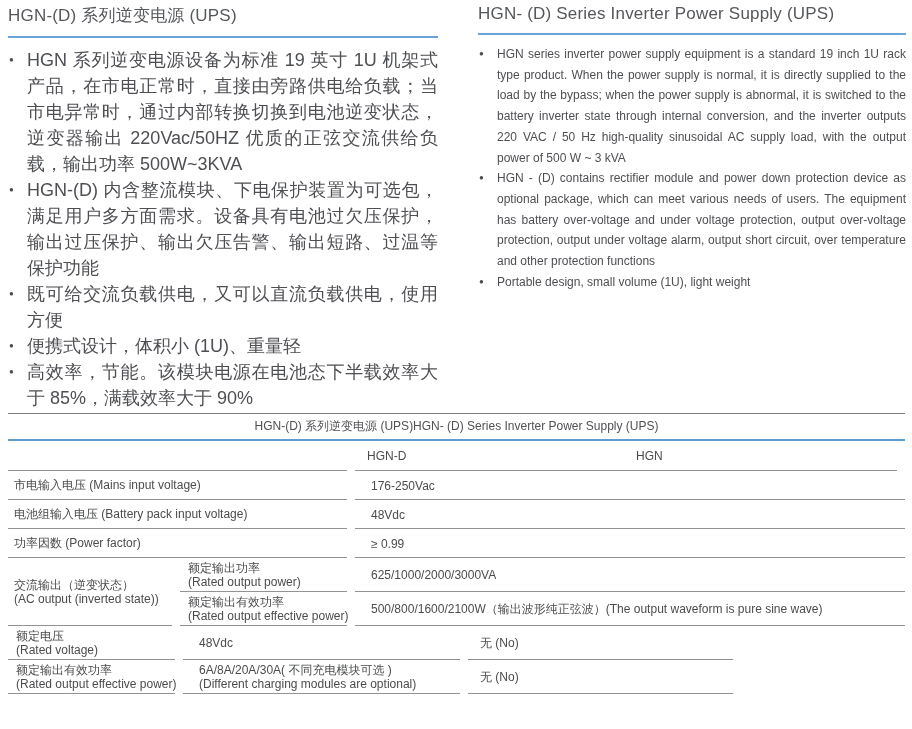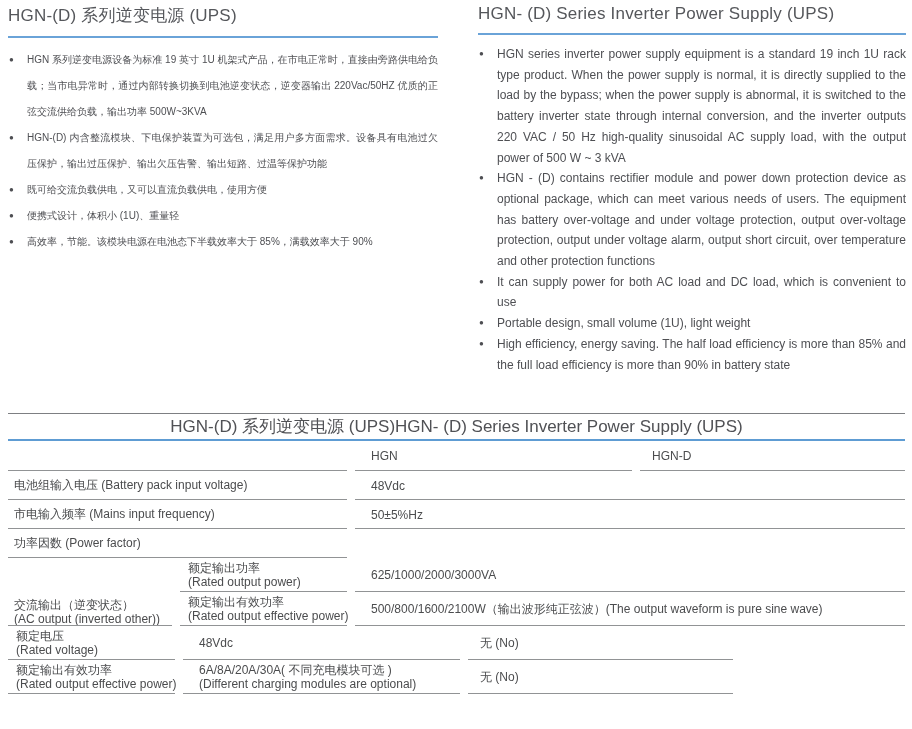--- a/index.html
+++ b/index.html
@@ -18,21 +18,21 @@
   .col { flex: 1 1 0; }
   .col-left  { max-width: 432px; }
   .col-right { max-width: 428px; }
   .sec-title {
     font-size: 17px; font-weight: 400; color: #55575b;
     letter-spacing: 0.2px;
     padding-bottom: 9px;
     border-bottom: 2px solid #6aa3d8;
   }
   ul.bullets { list-style: none; margin-top: 9px; }
-  .col-left  ul.bullets li { font-size: 10px; line-height: 26px; }
+  .col-left  ul.bullets li { font-size: 18px; line-height: 26px; }
   .col-right ul.bullets li { font-size: 12px; line-height: 20.7px; }
   ul.bullets li {
     position: relative; padding-left: 19px;
     text-align: justify; color: #4e4f53;
   }
   ul.bullets li::before {
     content: "●"; position: absolute; left: 1px; top: 0;
     font-size: 8px; color: #4e4f53;
   }
   .col-left  ul.bullets li::before { line-height: 26px; }
@@ -41,41 +41,41 @@
   
   .spec-table {
     position: absolute; left: 8px; top: 413px;
     width: 897px;
     border-top: 1px solid #7d7f82;
     font-size: 12px; color: #4b4c4e;
   }
   .t-title-row {
     height: 27px; display: flex; align-items: center; justify-content: center;
     border-bottom: 2px solid #5e9cd3;
-    font-size: 17px; color: #505155;
+    font-size: 12px; color: #505155;
   }
   .t-row, .t-subrow { display: flex; }
   .cell { position: relative; display: flex; flex-direction: column; justify-content: center; }
   .cell::after {
     content: ""; position: absolute; left: 0; right: 8px; bottom: 0;
     height: 1px; background: #919395;
   }
   .cell.no-gap::after { right: 0; }
   .c-b  { width: 175px; padding-left: 8px; }
   .c-c  { width: 285px; padding-left: 16px; }
   .c-d  { width: 265px; padding-left: 12px; }
   .c-ab { width: 347px; padding-left: 6px; }
   .c-cd { width: 550px; padding-left: 16px; }
   .r-colhead .cell { height: 30px; }
   .r-simple  .cell { height: 29px; }
   .t-subrow  .cell { height: 34px; }
   .t-group { display: flex; }
   .t-group .g-label {
     width: 172px; padding-left: 6px;
-    display: flex; flex-direction: column; justify-content: flex-end;
+    display: flex; flex-direction: column; justify-content: center;
     position: relative;
   }
   .t-group .g-label::after {
     content: ""; position: absolute; left: 0; right: 8px; bottom: 0;
     height: 1px; background: #919395;
   }
   .t-group .g-sub { display: flex; flex-direction: column; }
   .two-line { line-height: 14px; }
 </style>
 </head>
@@ -92,55 +92,54 @@
         <li>既可给交流负载供电，又可以直流负载供电，使用方便</li>
         <li>便携式设计，体积小 (1U)、重量轻</li>
         <li>高效率，节能。该模块电源在电池态下半载效率大于 85%，满载效率大于 90%</li>
       </ul>
     </div>
     <div class="col col-right">
       <h1 class="sec-title">HGN- (D) Series Inverter Power Supply (UPS)</h1>
       <ul class="bullets">
         <li>HGN series inverter power supply equipment is a standard 19 inch 1U rack type product. When the power supply is normal, it is directly supplied to the load by the bypass; when the power supply is abnormal, it is switched to the battery inverter state through internal conversion, and the inverter outputs 220 VAC / 50 Hz high-quality sinusoidal AC supply load, with the output power of 500 W ~ 3 kVA</li>
         <li>HGN - (D) contains rectifier module and power down protection device as optional package, which can meet various needs of users. The equipment has battery over-voltage and under voltage protection, output over-voltage protection, output under voltage alarm, output short circuit, over temperature and other protection functions</li>
-        <li>It can supply power for both AC load and DC load, which is convenient to use</li>
         <li>Portable design, small volume (1U), light weight</li>
-        <li>High efficiency, energy saving. The half load efficiency is more than 85% and the full load efficiency is more than 90% in battery state</li>
       </ul>
     </div>
   </div>
 
   <div class="spec-table">
 
     <div class="t-title-row">
       <span>HGN-(D) 系列逆变电源 (UPS)HGN- (D) Series Inverter Power Supply (UPS)</span>
     </div>
 
     <div class="t-row r-colhead">
       <div class="cell c-ab"></div>
+      <div class="cell c-d no-gap">HGN-D</div>
       <div class="cell c-c">HGN</div>
-      <div class="cell c-d no-gap">HGN-D</div>
     </div>
 
+    <div class="t-row r-simple">
+      <div class="cell c-ab">市电输入电压 (Mains input voltage)</div>
+      <div class="cell c-cd no-gap">176-250Vac</div>
+    </div>
     <div class="t-row r-simple">
       <div class="cell c-ab">电池组输入电压 (Battery pack input voltage)</div>
       <div class="cell c-cd no-gap">48Vdc</div>
     </div>
     <div class="t-row r-simple">
-      <div class="cell c-ab">市电输入频率 (Mains input frequency)</div>
-      <div class="cell c-cd no-gap">50±5%Hz</div>
-    </div>
-    <div class="t-row r-simple">
       <div class="cell c-ab">功率因数 (Power factor)</div>
+      <div class="cell c-cd no-gap">≥ 0.99</div>
     </div>
 
     <div class="t-group">
       <div class="g-label two-line">
         <div>交流输出（逆变状态）</div>
-        <div>(AC output (inverted other))</div>
+        <div>(AC output (inverted state))</div>
       </div>
       <div class="g-sub">
         <div class="t-subrow">
           <div class="cell c-b two-line">
             <div>额定输出功率</div>
             <div>(Rated output power)</div>
           </div>
           <div class="cell c-cd no-gap">625/1000/2000/3000VA</div>
         </div>
         <div class="t-subrow">

